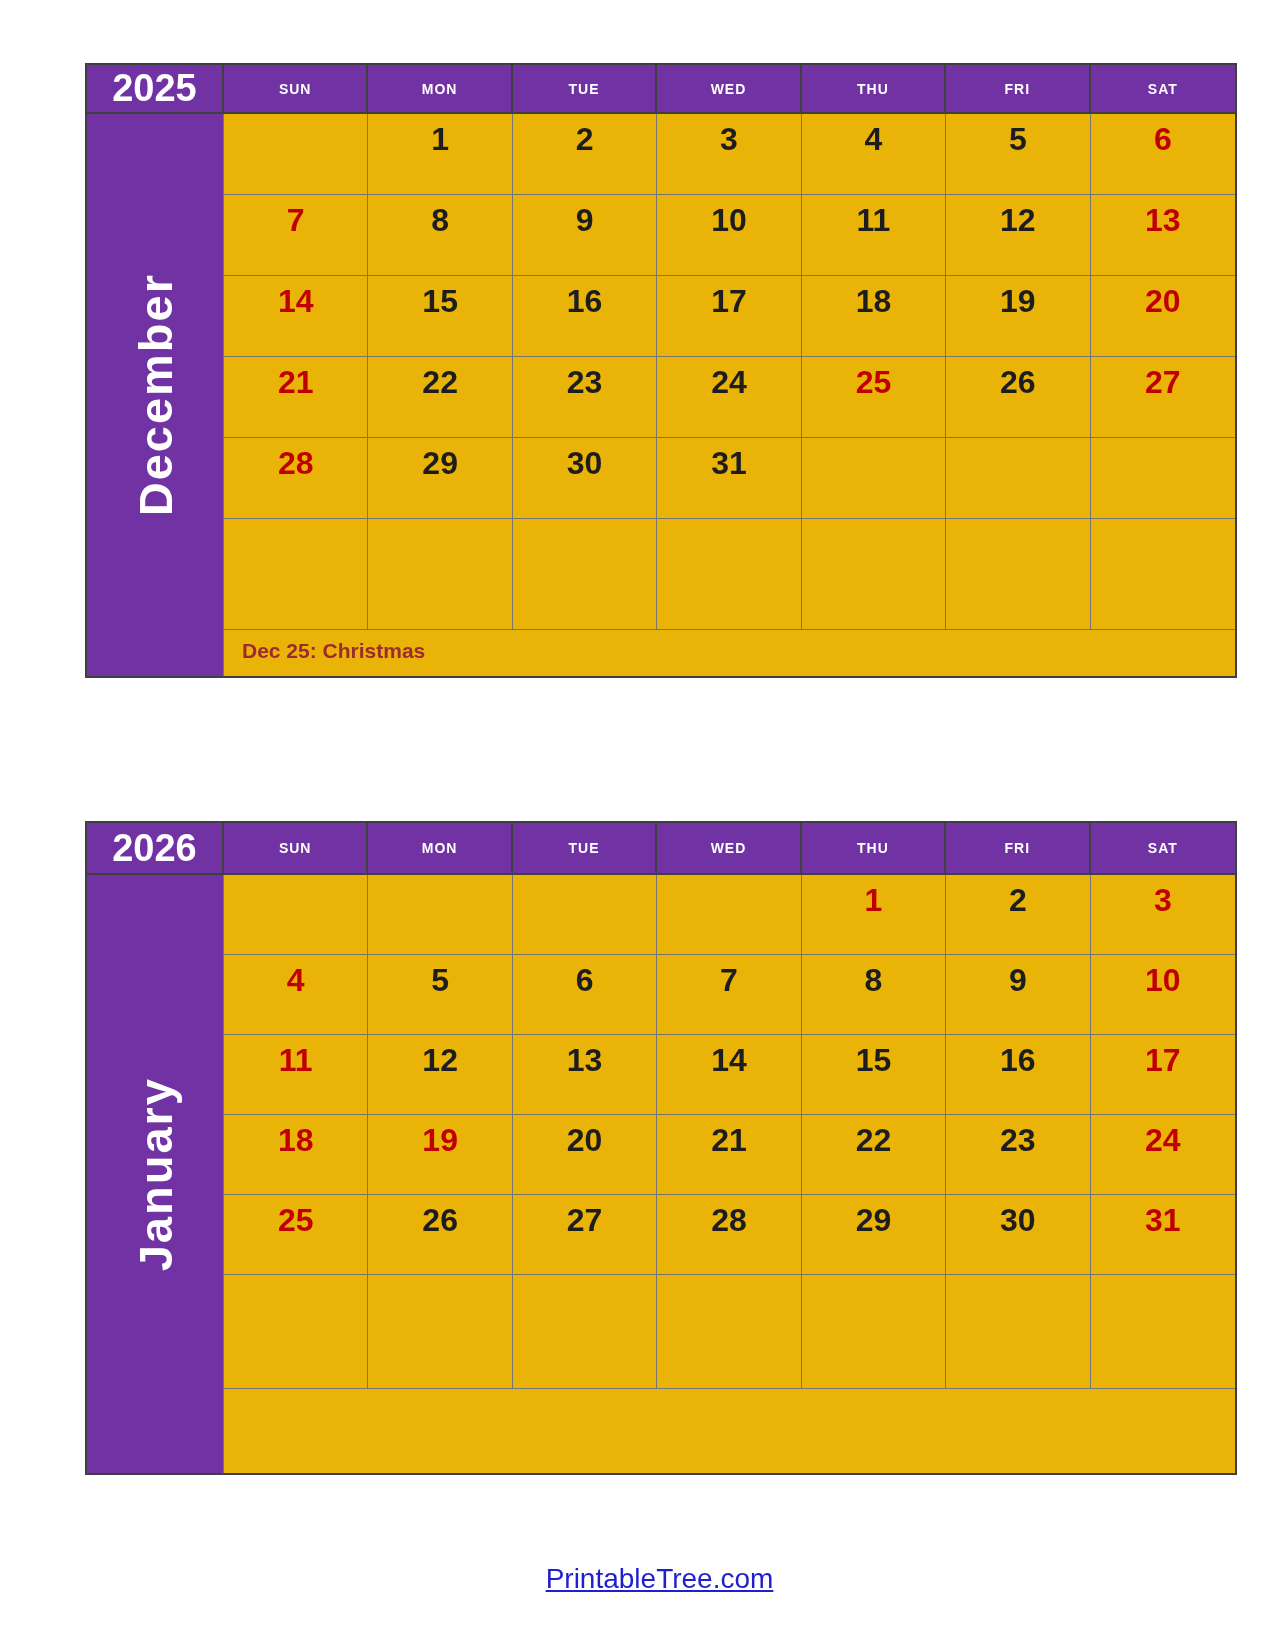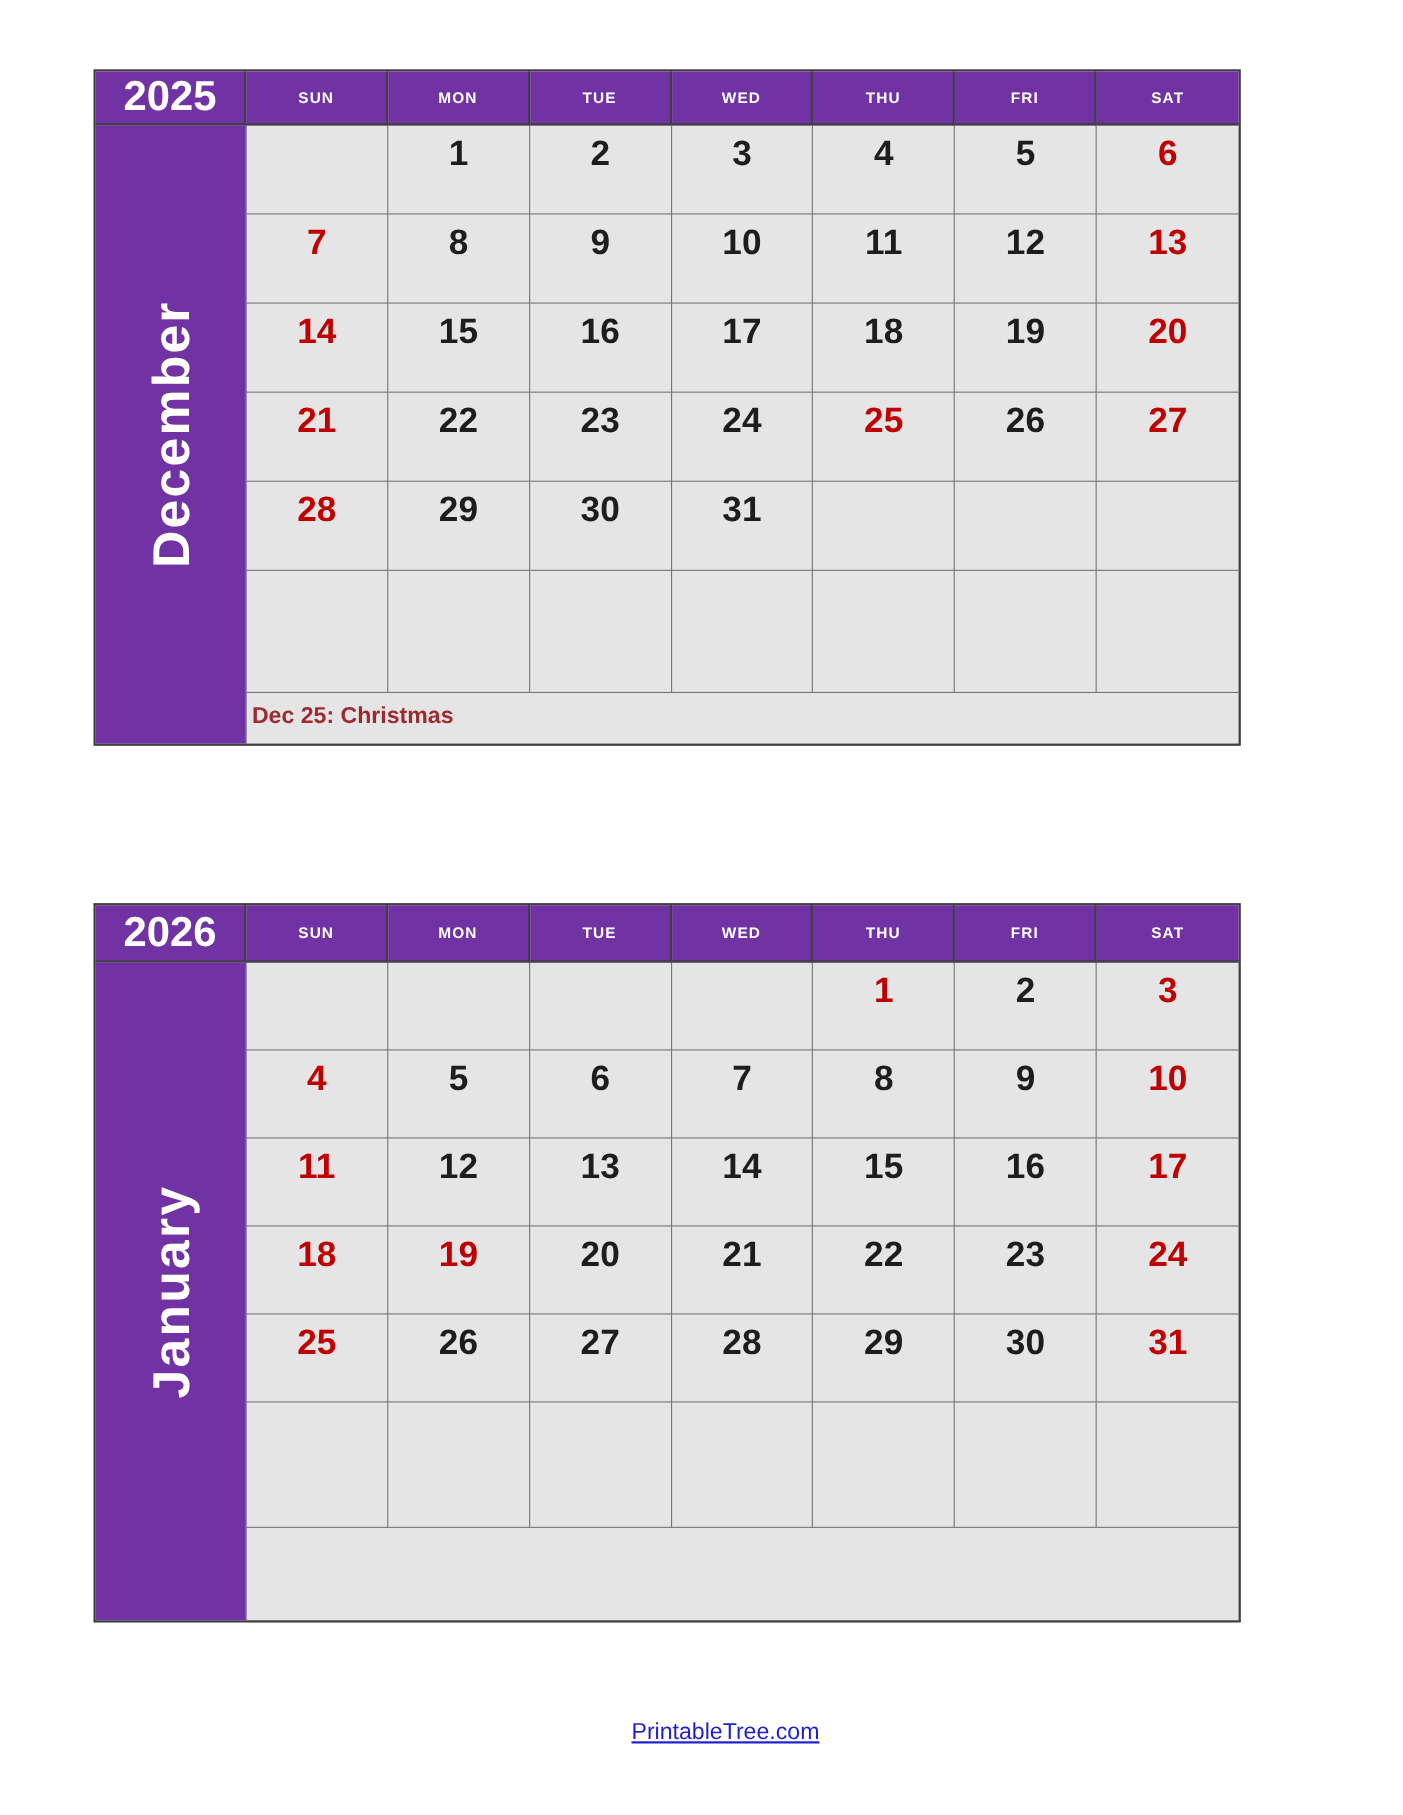--- a/index.html
+++ b/index.html
@@ -12,25 +12,25 @@
     position: relative;
     width: 1275px;
     height: 1650px;
     overflow: hidden;
   }
 
   
   .cal {
     position: absolute;
     left: 85px;
-    width: 1043px;
+    width: 1152px;
     display: grid;
     grid-template-columns: 137px repeat(7, 1fr);
     border: 2px solid var(--border-dark, #3f3f3f);
-    background: #e5e5e5;
+    background: #eab308;
     box-sizing: border-box;
   }
   .cal-dec {
     top: 63px;
     grid-template-rows: 49px repeat(5, 81px) 111px 46px;
   }
   .cal-jan {
     top: 821px;
     grid-template-rows: 52px repeat(5, 80px) 114px 84px;
   }
@@ -91,41 +91,41 @@
     text-align: center;
     padding-top: 7px;
     box-sizing: border-box;
   }
   .cell.no-r { border-right: none; }
   .cell.red { color: var(--date-red, #C00000); }
 
   .holiday-band {
     grid-column: 2 / span 7;
     grid-row: 8;
-    padding: 7px 10px 0 5px;
+    padding: 7px 10px 0 18px;
     box-sizing: border-box;
   }
   .holiday-line {
     color: var(--holiday-red, #9C2B31);
     font-weight: bold;
     font-size: 21px;
     line-height: 28px;
   }
 
   
   .footer {
     position: absolute;
     top: 1563px;
     left: 0;
     width: 100%;
     text-align: center;
   }
   .footer a {
     color: var(--footer-blue, #1F1FD0);
-    font-size: 21px;
+    font-size: 28px;
     text-decoration: underline;
     font-weight: normal;
     margin-left: 44px;
   }
 </style>
 </head>
 <body>
 
 <section class="cal cal-dec">
   <div class="year-cell">2025</div>

